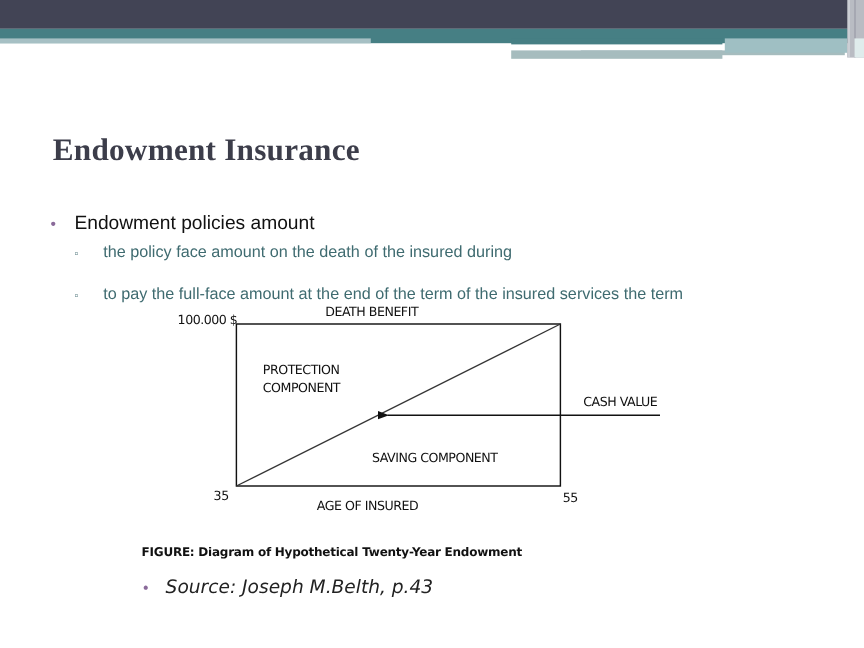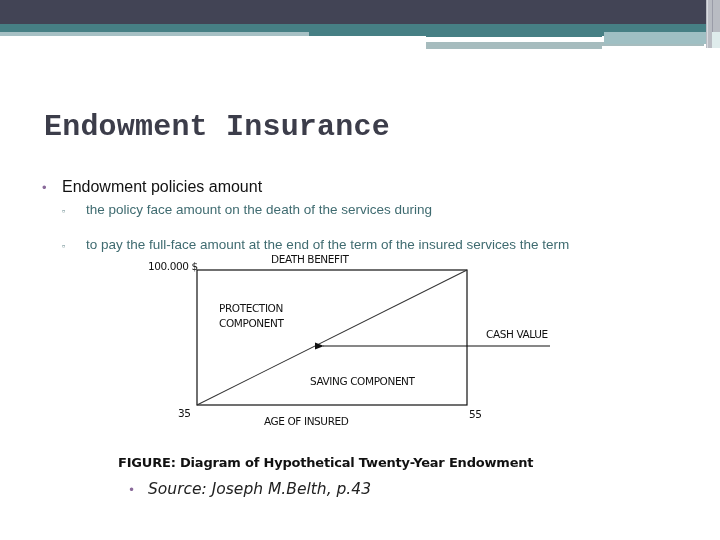--- a/index.html
+++ b/index.html
@@ -6,31 +6,31 @@
   body { width:720px; height:540px; position:relative; overflow:hidden; background:#ffffff; font-family:"Liberation Sans", sans-serif; }
   .band-dark { position:absolute; left:0; top:0; width:720px; height:24px; background:#424455; }
   .band-teal { position:absolute; left:0; top:24px; width:710px; height:12px; background:#467f84; }
   .band-light { position:absolute; left:0; top:32px; width:309px; height:4px; background:#a6c0c4; }
   .band-r2 { position:absolute; left:309px; top:42px; width:112px; height:7px; background:#a6bcbe; }
   .band-r3 { position:absolute; left:604px; top:32px; width:116px; height:12px; background:#9fbfc3; }
   .edge-strip { position:absolute; left:706px; top:0; width:14px; height:48px; background:#b9bcc3; }
   .edge-line { position:absolute; top:0; width:1px; height:48px; background:#d8dbe0; }
   .edge-bot { position:absolute; left:712px; top:32px; width:8px; height:16px; background:#dfecec; }
 
-  .title { position:absolute; left:44px; top:110px; font-family:Liberation Mono, monospace; font-weight:bold; font-size:30px; color:#3c3d4a; letter-spacing:0.2px; }
+  .title { position:absolute; left:44px; top:110px; font-family:Liberation Serif, serif; font-weight:bold; font-size:26px; color:#3c3d4a; letter-spacing:0.2px; }
   .bullet1 { position:absolute; left:42px; top:178px; font-size:16px; color:#111; }
   .bullet1 .dot { color:#8a6a9a; font-size:13px; display:inline-block; width:20px; }
   .sub { position:absolute; left:62px; font-size:13.5px; color:#3f6b70; }
   .sub .sq { display:inline-block; width:24px; font-size:9px; color:#5b7f84; }
 
   svg.diagram { position:absolute; left:0; top:0; }
   .dlabel { font-family:"DejaVu Sans", sans-serif; font-size:10.5px; fill:#111; letter-spacing:-0.4px; }
 
-  .caption { position:absolute; left:118px; top:455px; font-family:"DejaVu Sans", sans-serif; font-weight:bold; font-size:13px; color:#111; letter-spacing:-0.2px; }
-  .source { position:absolute; left:118px; top:480px; font-family:"DejaVu Sans", sans-serif; font-style:italic; font-size:15.5px; color:#222;margin-left:10px; }
+  .caption { position:absolute; left:118px; top:455px; font-family:"DejaVu Sans", sans-serif; font-weight:bold; font-size:10px; color:#111; letter-spacing:-0.2px; }
+  .source { position:absolute; left:118px; top:480px; font-family:"DejaVu Sans", sans-serif; font-style:italic; font-size:15.5px; color:#222; }
   .source .dot { color:#8a6a9a; font-style:normal; font-size:12px; display:inline-block; width:20px; }
 </style>
 </head>
 <body>
 
 <div class="band-dark"></div>
 <div class="band-teal"></div>
 <div class="band-light"></div>
 <div class="band-r2" style="left:426px;top:42px;width:176px;height:7px;background:#a6bcbe;"></div>
 <div style="position:absolute;left:426px;top:37px;width:176px;height:3px;background:#ffffff;"></div>
@@ -41,21 +41,21 @@
 <div class="edge-line" style="left:707px;"></div>
 <div class="edge-line" style="left:712px;background:#9a9ca8;"></div>
 <div class="edge-bot"></div>
 
 <div class="title">Endowment Insurance</div>
 
 <div class="bullet1">
   <span class="dot">•</span><span>Endowment policies amount</span>
 </div>
 <div class="sub" style="top:202px;">
-  <span class="sq">▫</span><span>the policy face amount on the death of the services during</span>
+  <span class="sq">▫</span><span>the policy face amount on the death of the insured during</span>
 </div>
 <div class="sub" style="top:220px;margin-top:17px;">
   <span class="sq">▫</span><span>to pay the full-face amount at the end of the term of the insured services the term</span>
 </div>
 
 <svg class="diagram" width="720" height="540">
   <defs>
     <marker id="arrowhead" markerWidth="8" markerHeight="6" refX="1" refY="3" orient="auto-start-reverse">
       <path d="M0,3 L8,0 L8,6 Z" fill="#111"></path>
     </marker>

